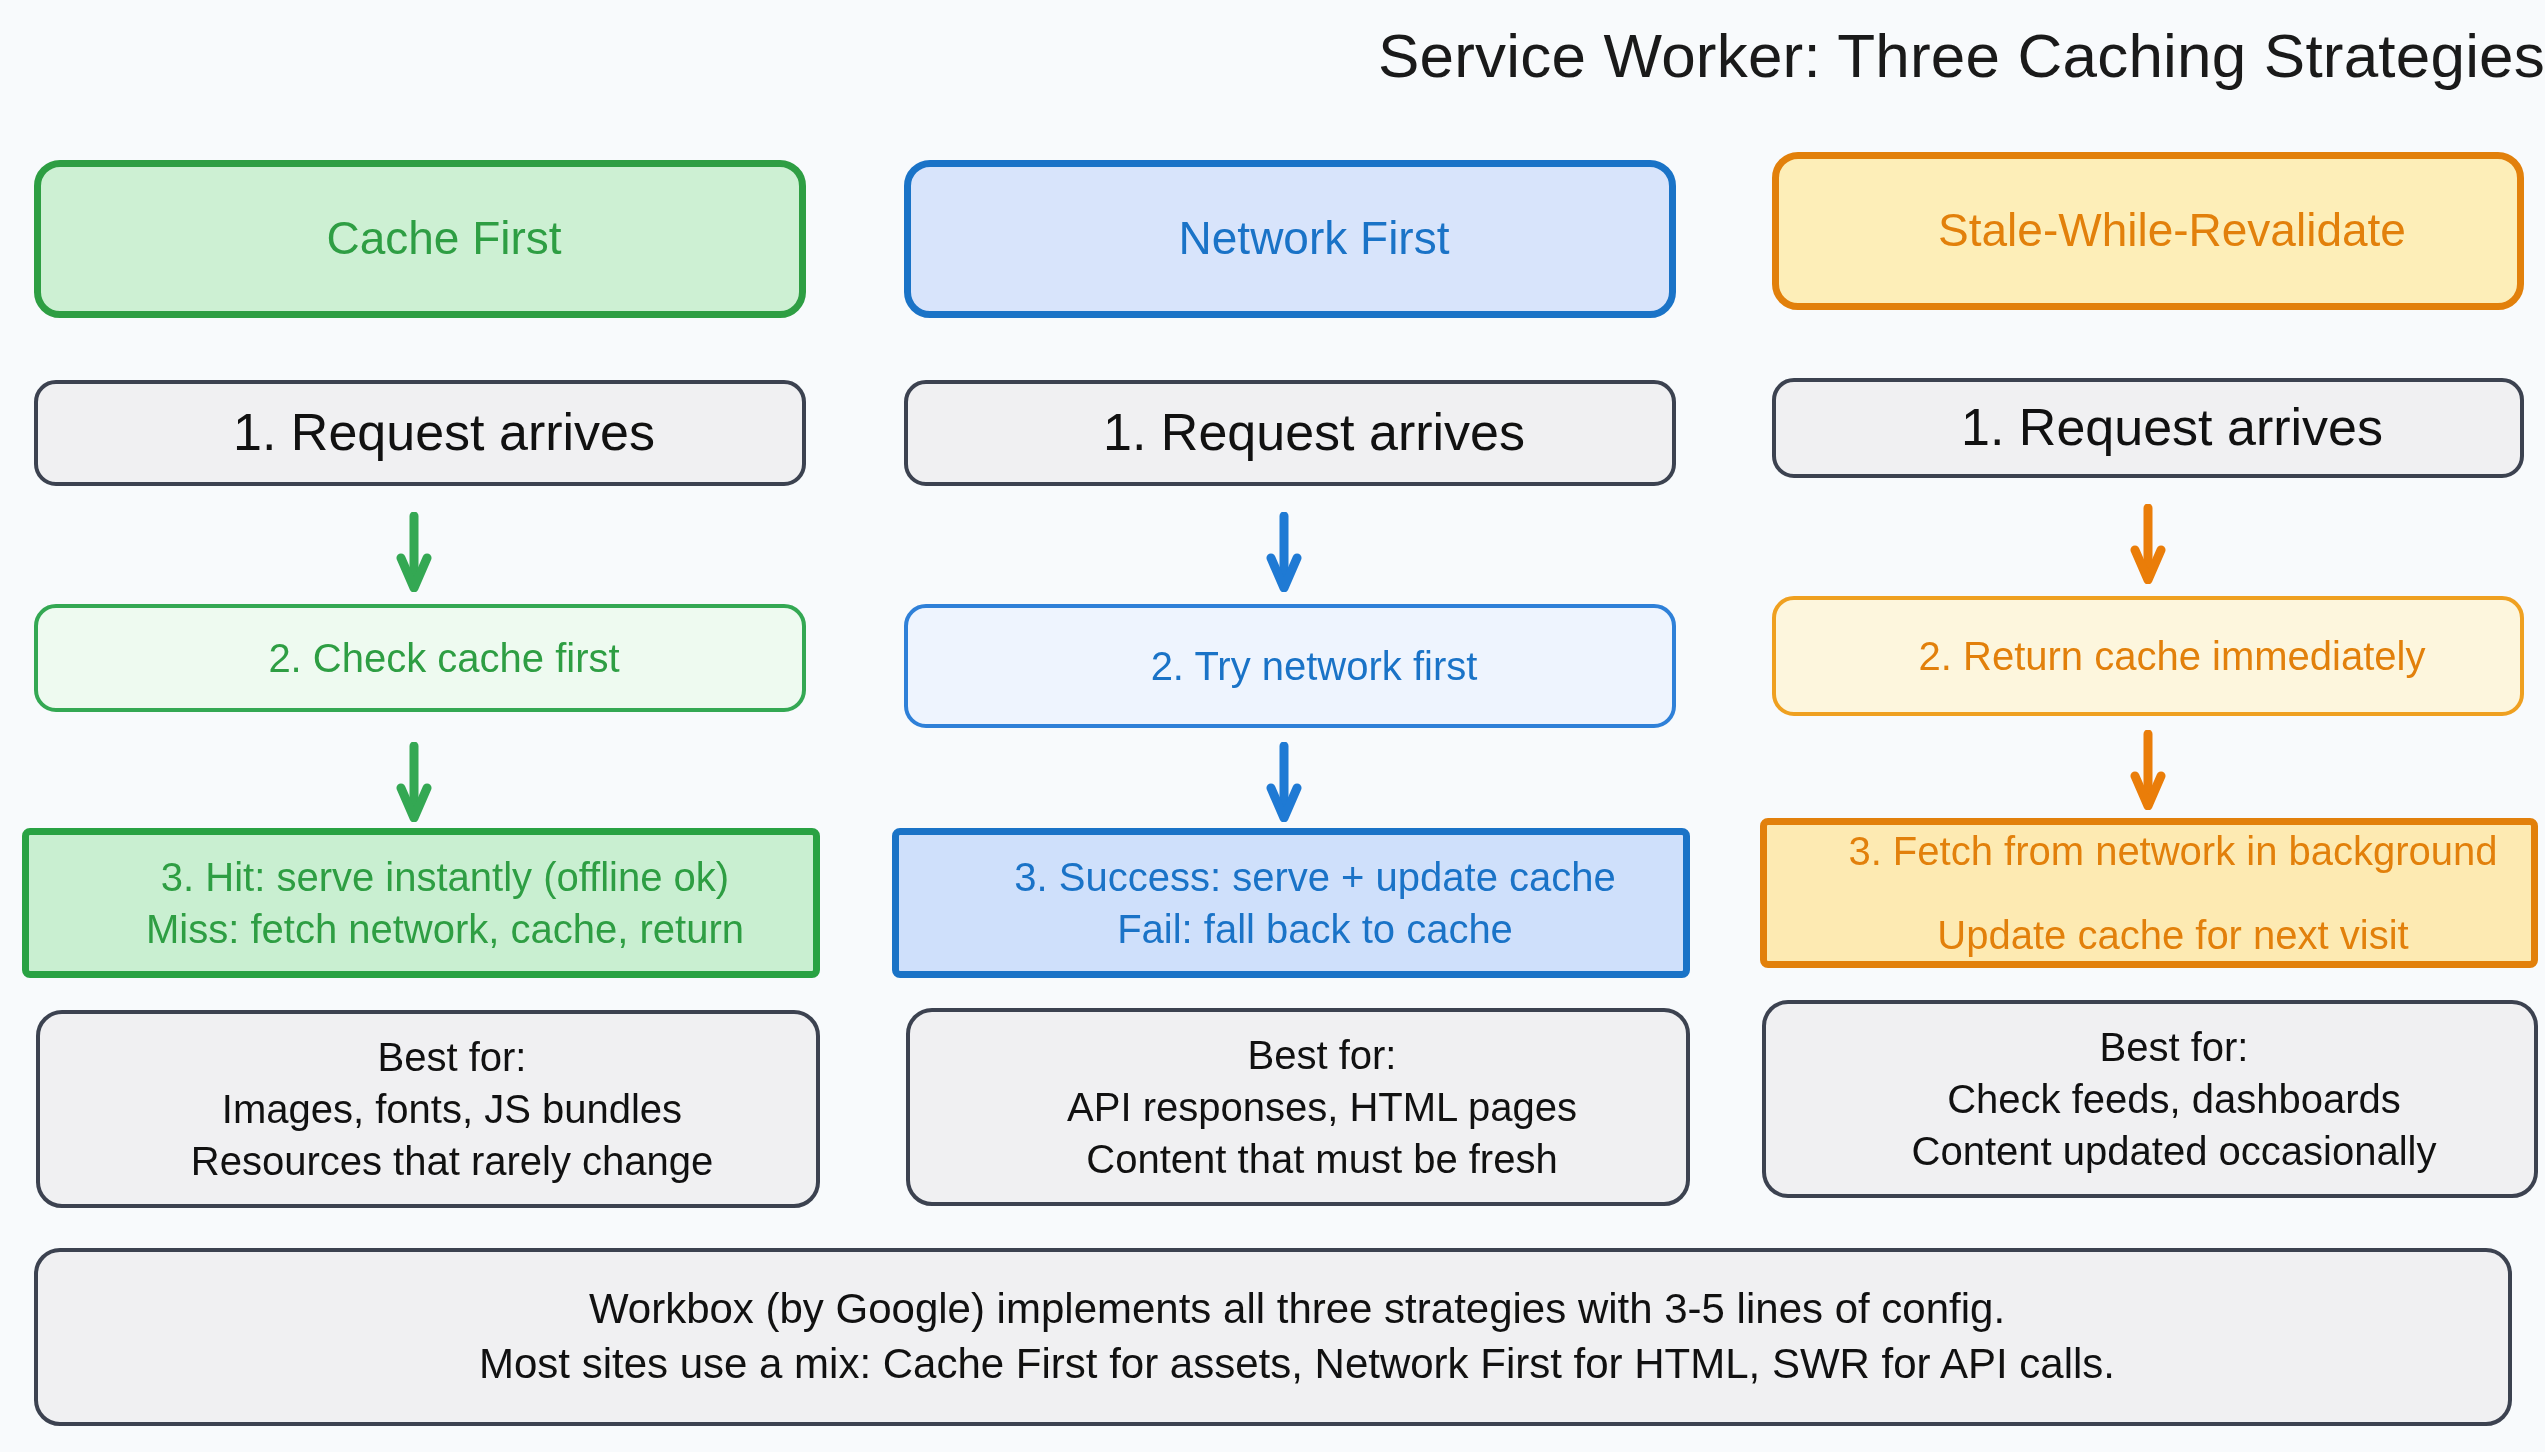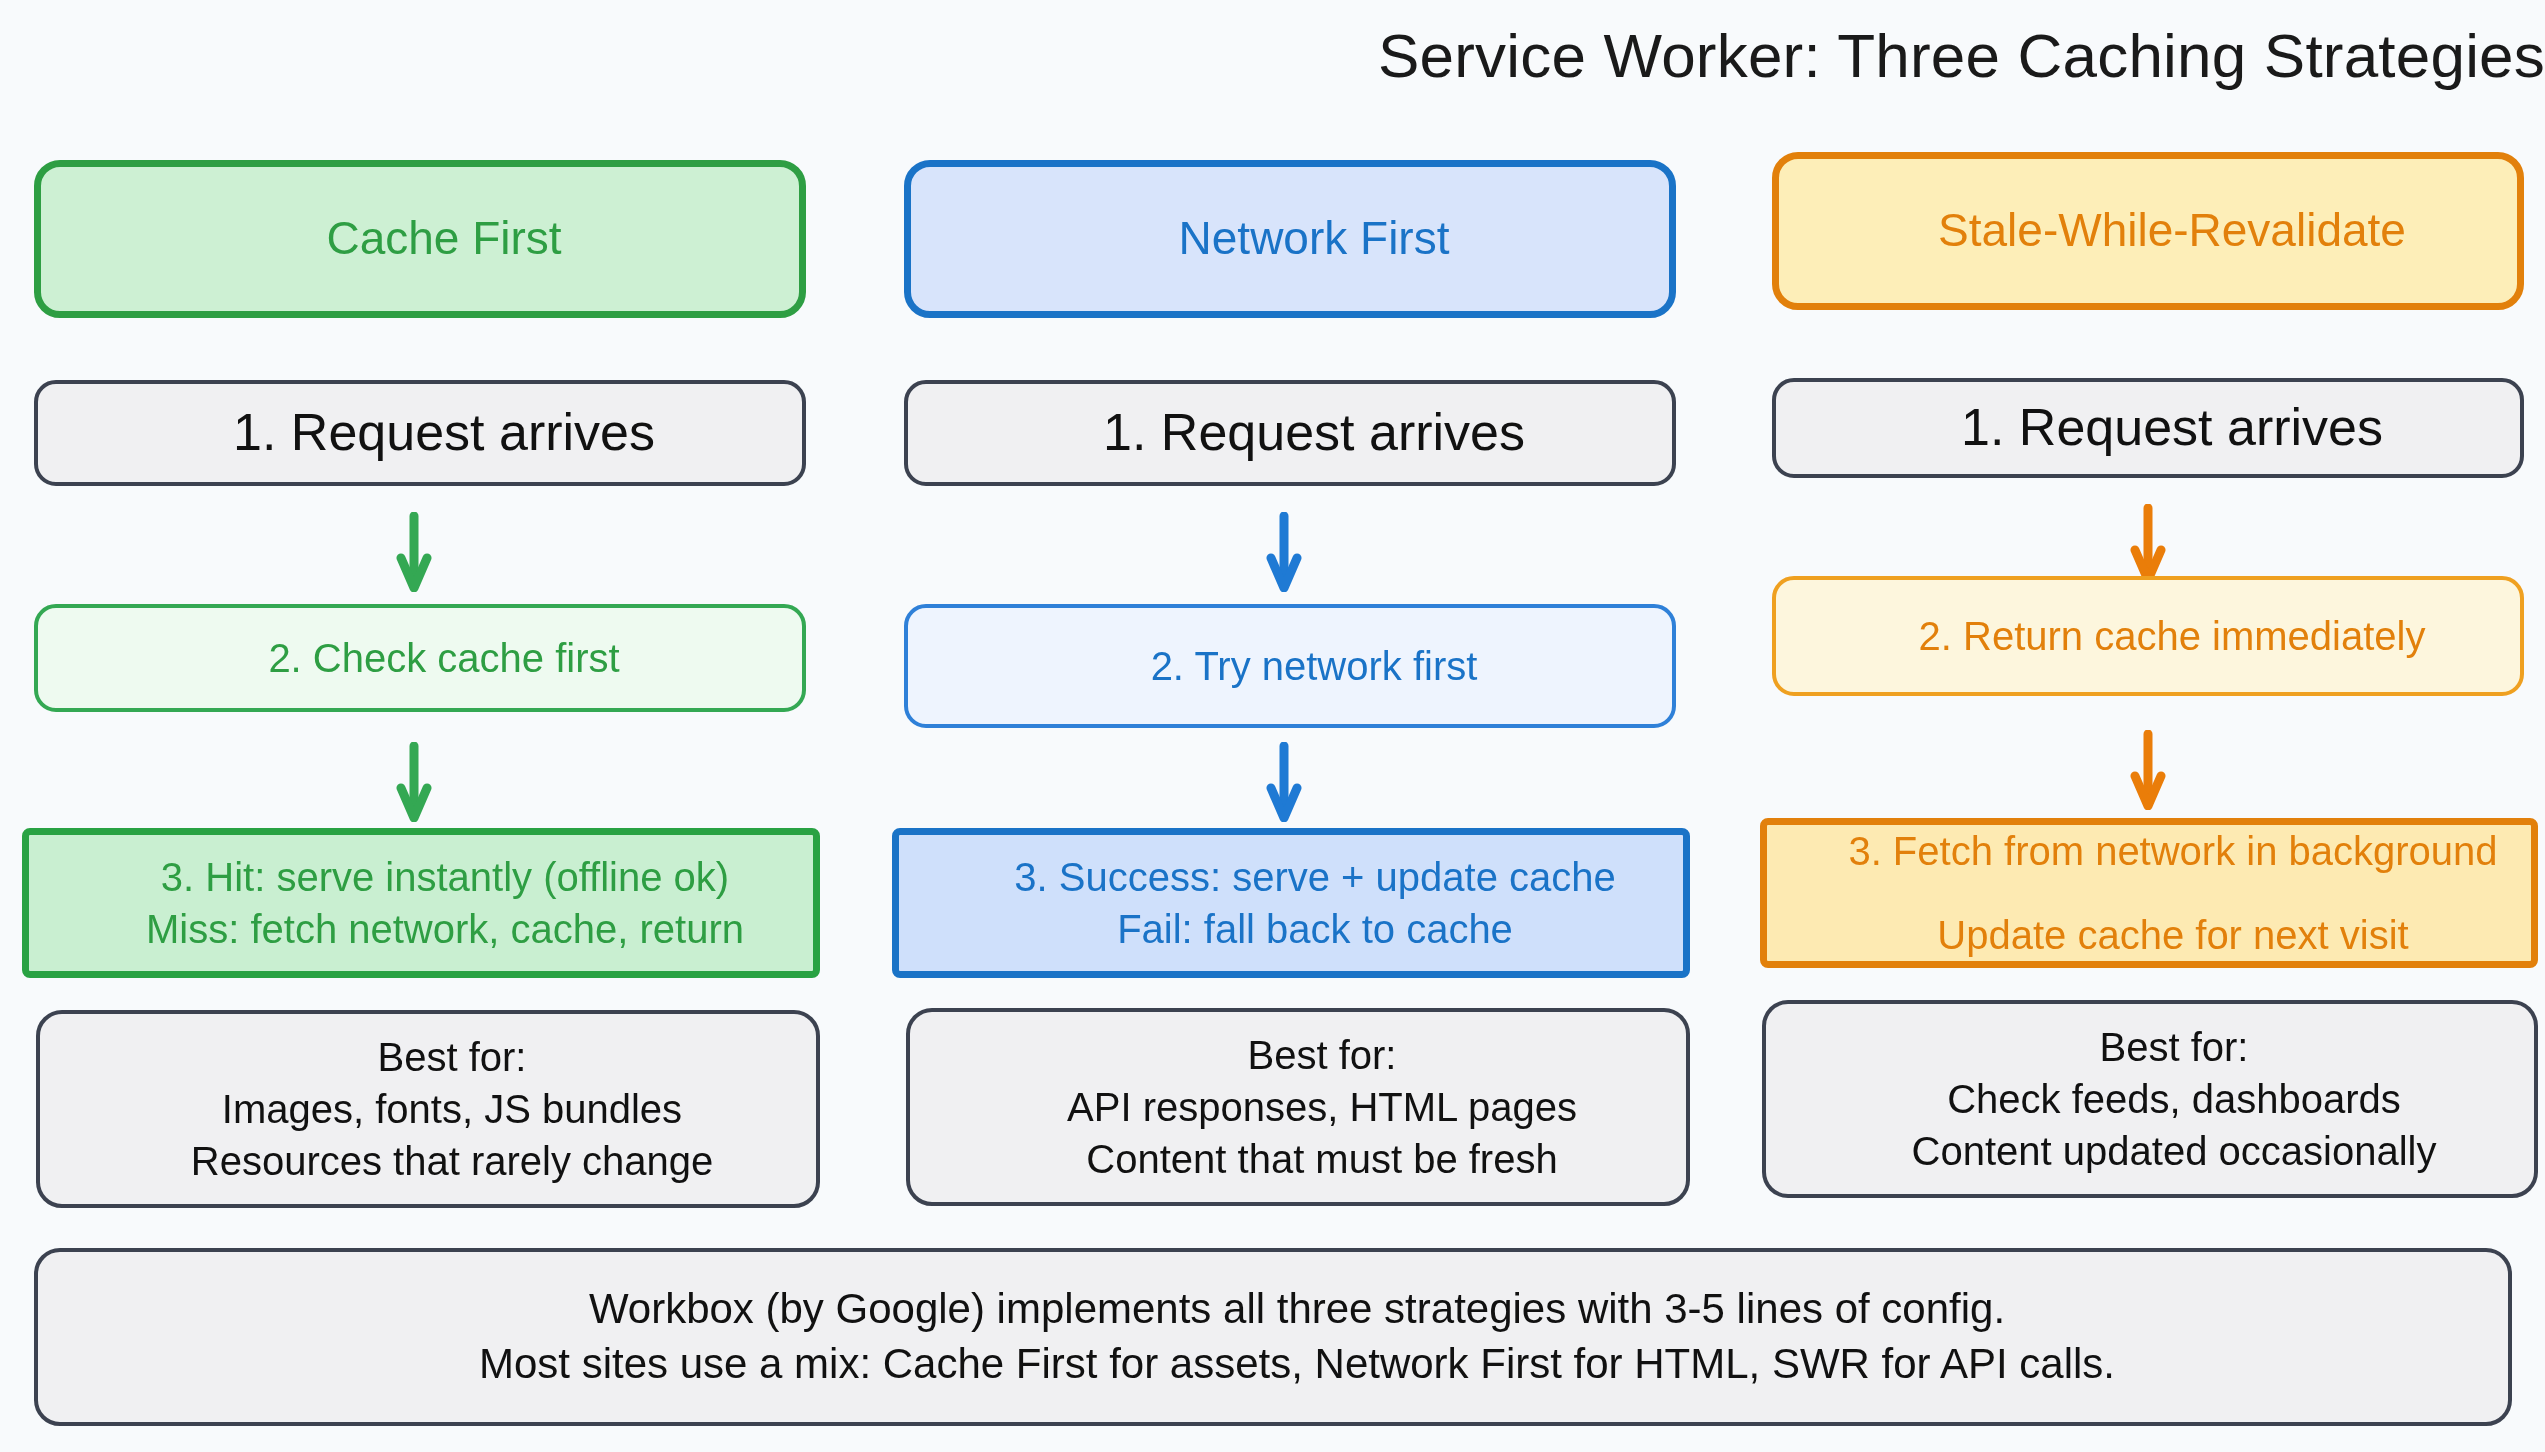--- a/index.html
+++ b/index.html
@@ -204,21 +204,21 @@
     <span class="line">1. Request arrives</span>
   </div>
 
   <div class="arrow" style="left:2128px; top:504px;">
     <svg viewBox="0 0 40 80" xmlns="http://www.w3.org/2000/svg">
       <path d="M20 4 L20 62" stroke="#ea7d09" stroke-width="9" stroke-linecap="round" fill="none"></path>
       <path d="M7 46 L20 76 L33 46" stroke="#ea7d09" stroke-width="9" stroke-linecap="round" stroke-linejoin="round" fill="none"></path>
     </svg>
   </div>
 
-  <div class="node step2-node s2-orange" style="left:1772px; top:576px; width:752px; height:120px;">
+  <div class="node step2-node s2-orange" style="left:1772px; top:596px; width:752px; height:120px;">
     <span class="line">2. Return cache immediately</span>
   </div>
 
   <div class="arrow" style="left:2128px; top:730px;">
     <svg viewBox="0 0 40 80" xmlns="http://www.w3.org/2000/svg">
       <path d="M20 4 L20 62" stroke="#ea7d09" stroke-width="9" stroke-linecap="round" fill="none"></path>
       <path d="M7 46 L20 76 L33 46" stroke="#ea7d09" stroke-width="9" stroke-linecap="round" stroke-linejoin="round" fill="none"></path>
     </svg>
   </div>
 

